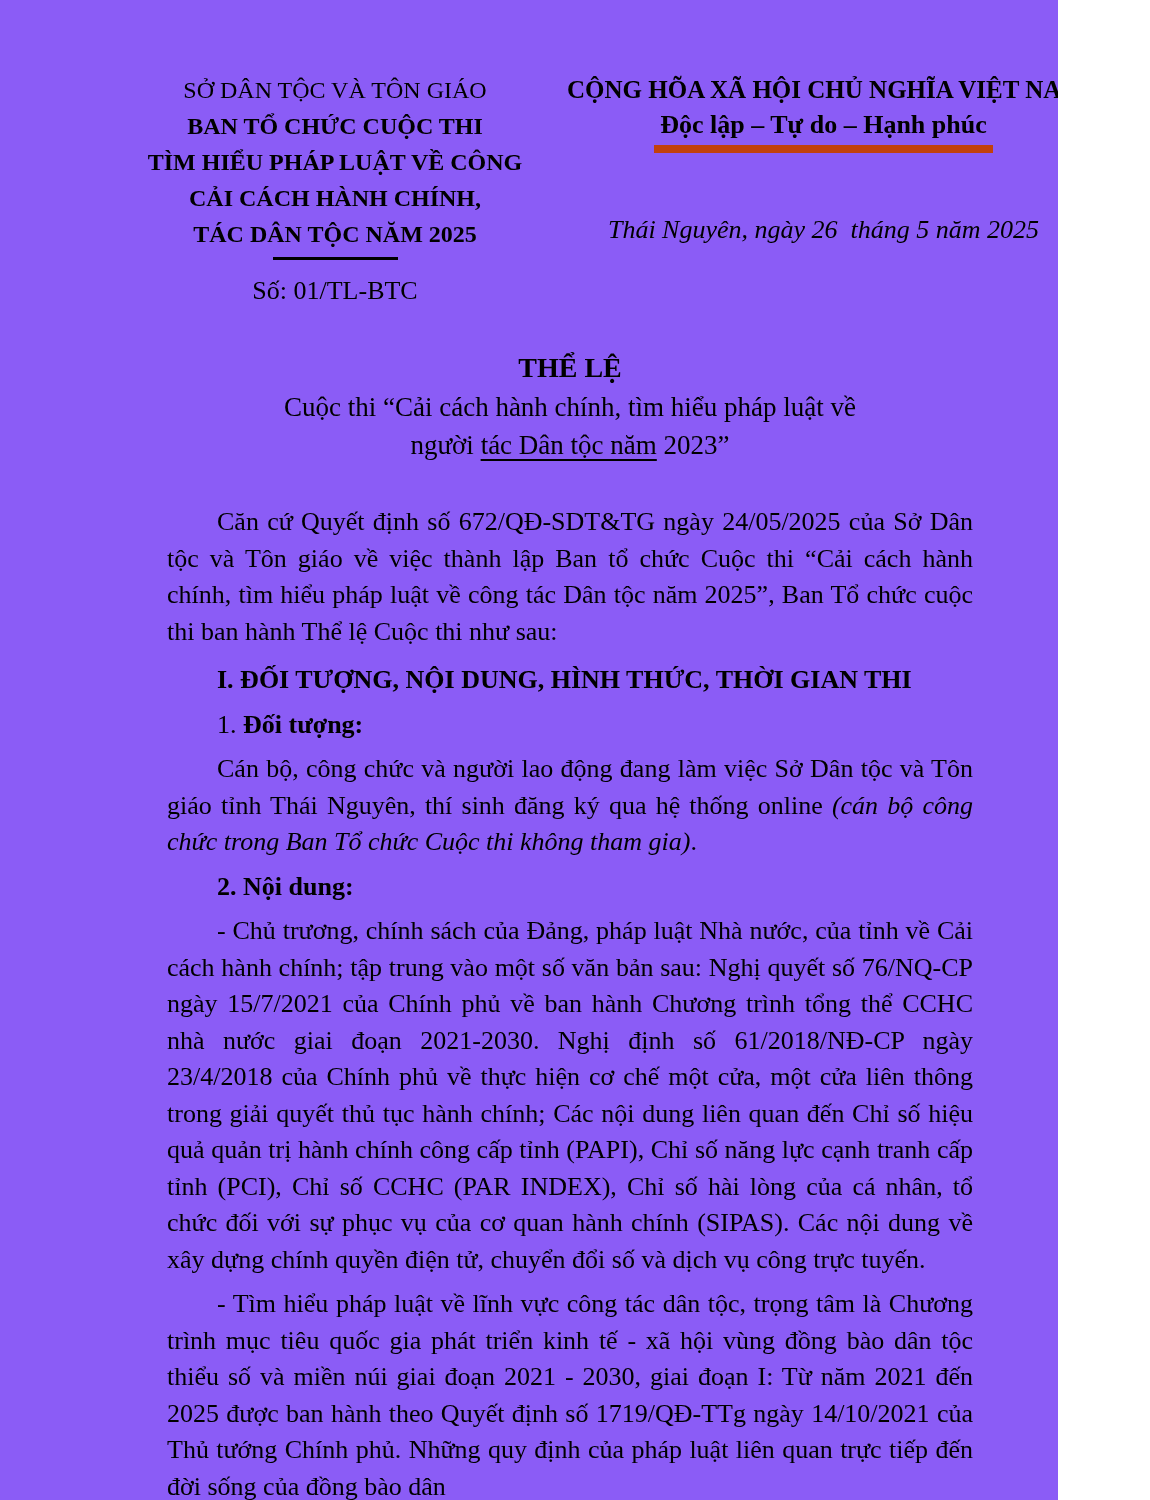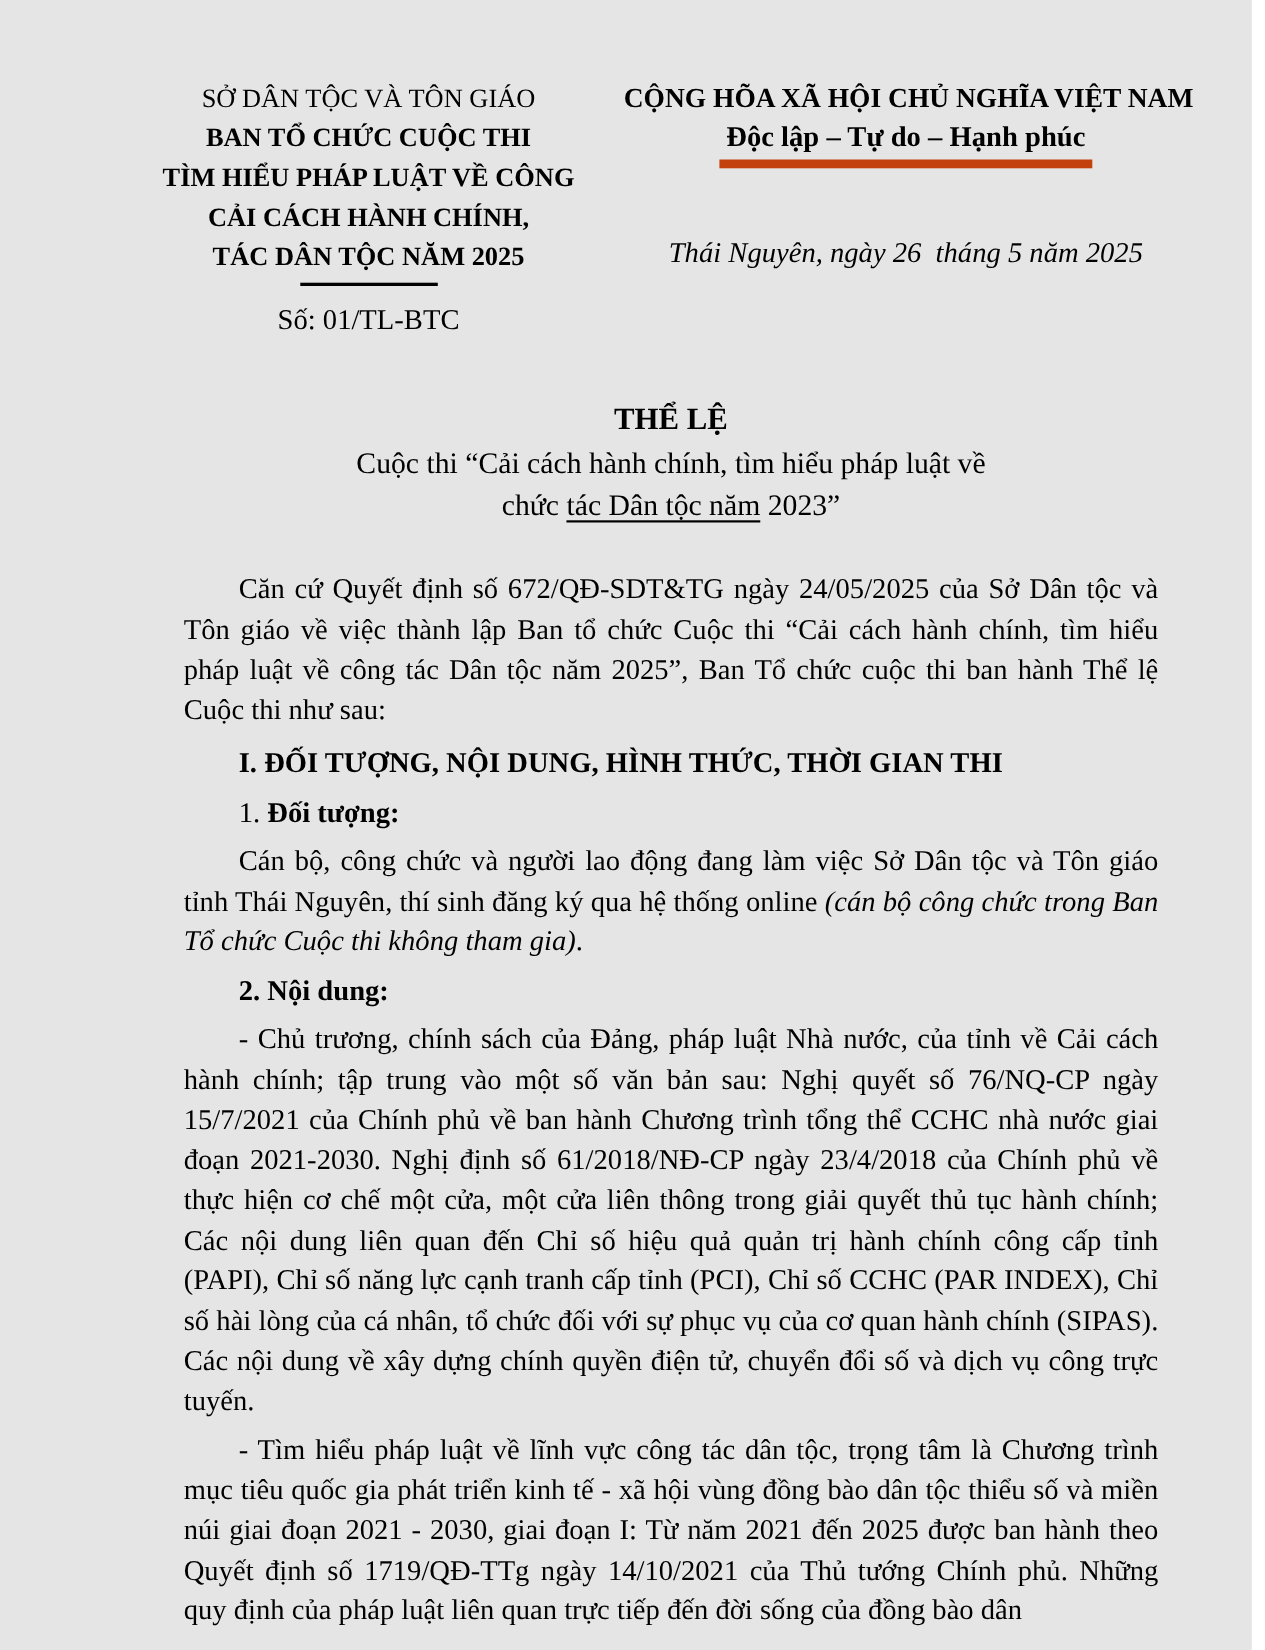--- a/index.html
+++ b/index.html
@@ -1,21 +1,21 @@
 <!DOCTYPE html>
 <html lang="vi"><head>
 <meta charset="utf-8">
 <style>
   html,body { margin:0; padding:0; background:#ffffff; }
   .page {
     position: relative;
-    width: 1138px;
+    width: 1058px;
     height: 1500px;
     box-sizing: border-box;
-    background: #e5e5e5;
+    background: #8b5cf6;
     color: #000000;
     font-family: "Liberation Serif", "DejaVu Serif", serif;
     padding: 72px 85px 0 167px;
     overflow: hidden;
   }
 
   
   .header { display: flex; margin-left: -32px; }
   .header-left  { width: 400px; text-align: center; flex: none; }
   .header-right { width: 513px; margin-left: 32px; text-align: center; flex: none; }
@@ -33,21 +33,21 @@
     padding: 0 6px 3px;
     white-space: nowrap;
   }
   .place-date {
     font-size: 26px; font-style: italic; line-height: 34px;
     margin-top: 60px;
     white-space: pre-wrap;
   }
 
   
-  .title-block { margin-top: 54px; text-align: center; }
+  .title-block { margin-top: 40px; text-align: center; }
   .title-main { font-size: 28px; font-weight: bold; line-height: 40px; }
   .title-sub  { font-size: 27px; font-weight: normal; line-height: 38px; white-space: nowrap; }
   .title-underline { text-decoration: underline; text-underline-offset: 5px; text-decoration-thickness: 2px; text-align: center; }
 
   
   .body-block { margin-top: 40px; font-size: 26px; line-height: 36.5px; }
   .para {
     margin: 0 0 8px;
     text-indent: 50px;
     text-align: justify;
@@ -87,21 +87,21 @@
         <span class="motto-line2">Độc lập – Tự do – Hạnh phúc</span>
       </div>
       <div class="place-date">Thái Nguyên, ngày 26  tháng 5 năm 2025</div>
     </div>
 
   </div>
 
   <div class="title-block">
     <div class="title-main">THỂ LỆ</div>
     <div class="title-sub">Cuộc thi “Cải cách hành chính, tìm hiểu pháp luật về</div>
-    <div class="title-sub"><span>chức </span><span class="title-underline">tác Dân tộc năm</span><span> 2023”</span></div>
+    <div class="title-sub"><span>người </span><span class="title-underline">tác Dân tộc năm</span><span> 2023”</span></div>
   </div>
 
   <div class="body-block">
 
     <p class="para">Căn cứ Quyết định số 672/QĐ-SDT&amp;TG ngày 24/05/2025 của Sở Dân tộc và Tôn giáo về việc thành lập Ban tổ chức Cuộc thi “Cải cách hành chính, tìm hiểu pháp luật về công tác Dân tộc năm 2025”, Ban Tổ chức cuộc thi ban hành Thể lệ Cuộc thi như sau:</p>
 
     <p class="section-heading">I. ĐỐI TƯỢNG, NỘI DUNG, HÌNH THỨC, THỜI GIAN THI</p>
 
     <p class="sub-heading"><span>1. </span><span class="bold">Đối tượng:</span></p>
 

